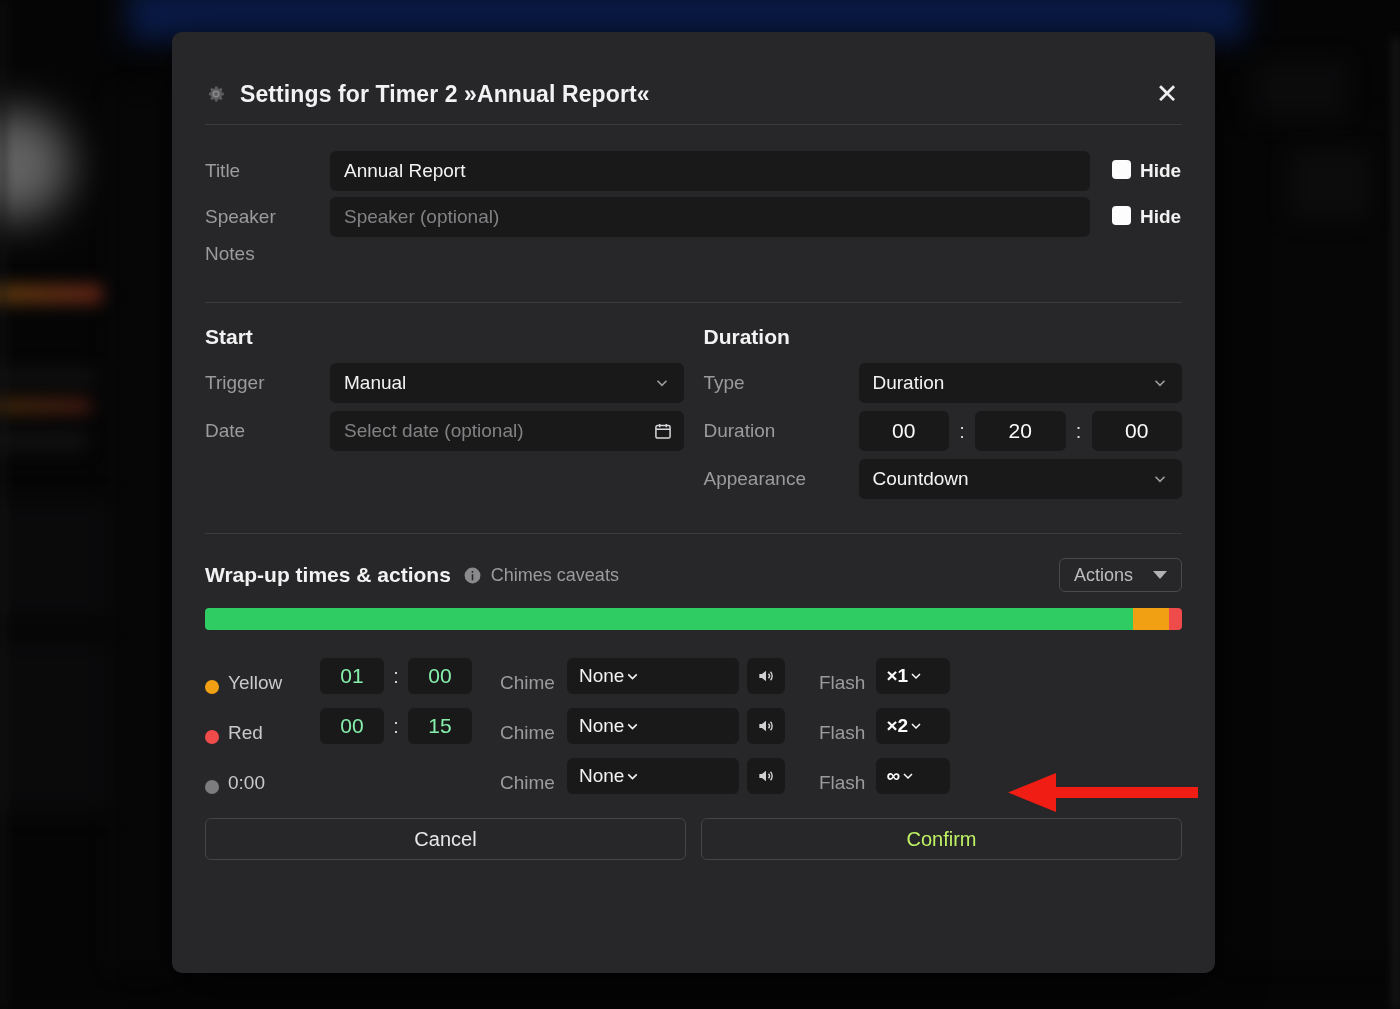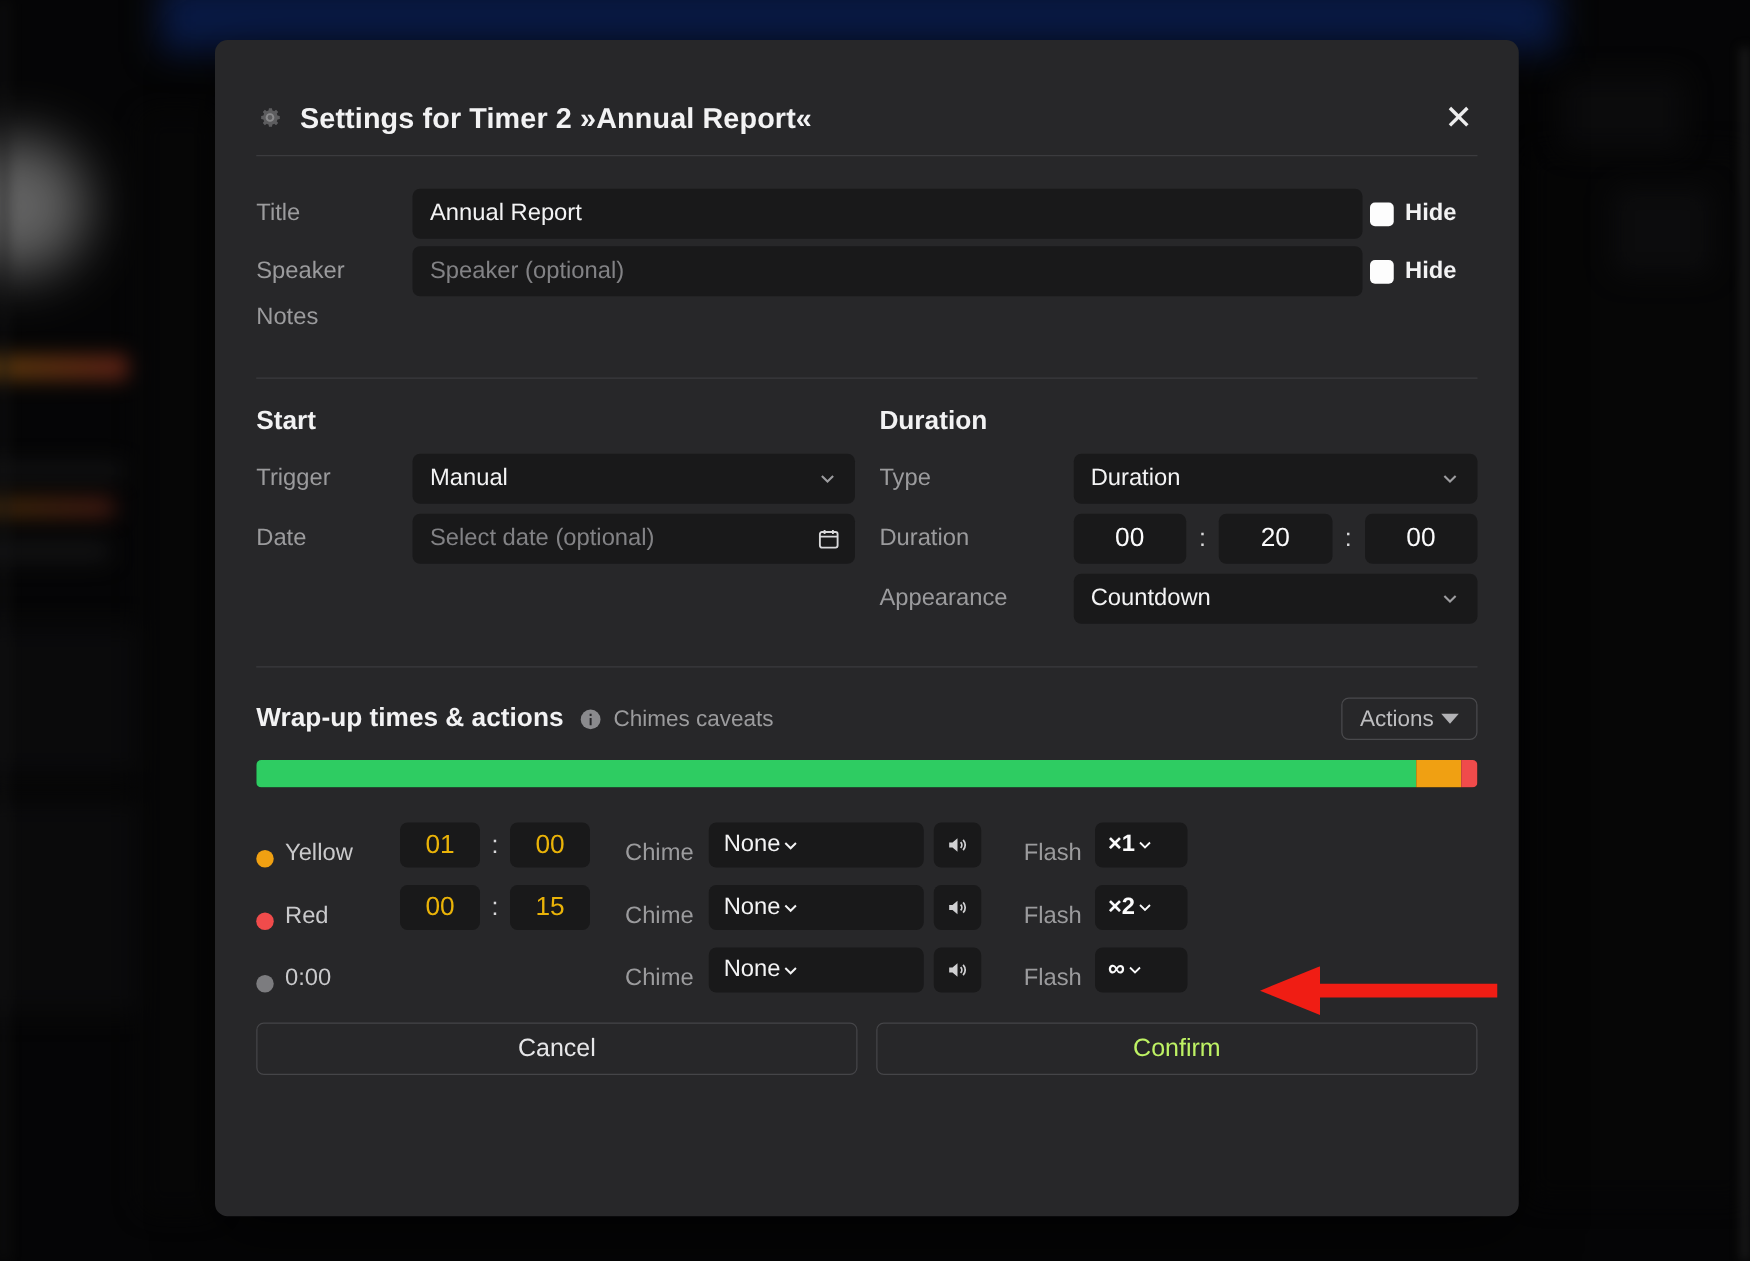--- a/index.html
+++ b/index.html
@@ -142,22 +142,22 @@
     width: 100%;
   }
   .txt::placeholder { color: #828285; }
 
   .input-wrap { flex: 1 1 auto; }
   .input-wrap.narrow { max-width: 760px; }
 
   .hide-box {
     flex: 0 0 auto;
     display: flex;
-    align-items: center;
-    margin-left: 6px;
+    align-items: flex-start;
+    margin-left: 22px;
     cursor: pointer;
   }
   .cbx {
     width: 19px; height: 19px;
     border-radius: 4px;
     background: #fdfdfd;
     display: inline-block;
     margin-right: 9px;
   }
   .hide-label { font-size: 19px; color: #f2f2f3; font-weight: bold; }
@@ -287,21 +287,21 @@
   .actions-btn {
     border: 1px solid #4a4a4d;
     border-radius: 6px;
     background: transparent;
     color: #bdbdbf;
     font-size: 18px;
     height: 34px;
     padding: 0 14px;
     display: flex;
     align-items: center;
-    gap: 6px;
+    gap: 20px;
     cursor: pointer;
     font-family: "Liberation Sans", sans-serif;
   }
   .caret-down {
     width: 0; height: 0;
     border-left: 7px solid transparent;
     border-right: 7px solid transparent;
     border-top: 8px solid #b2b2b5;
   }
 
@@ -339,21 +339,21 @@
   }
   .wcell {
     background: #19191a;
     border-radius: 6px;
     height: 36px;
     width: 64px;
     display: flex;
     align-items: center;
     justify-content: center;
     font-size: 21px;
-    color: #eab308;
+    color: #86efac;
     cursor: text;
   }
   .wcolon {
     width: 24px;
     text-align: center;
     font-size: 20px;
     color: #d8d8da;
   }
   .wtimes.empty { visibility: hidden; }
 

